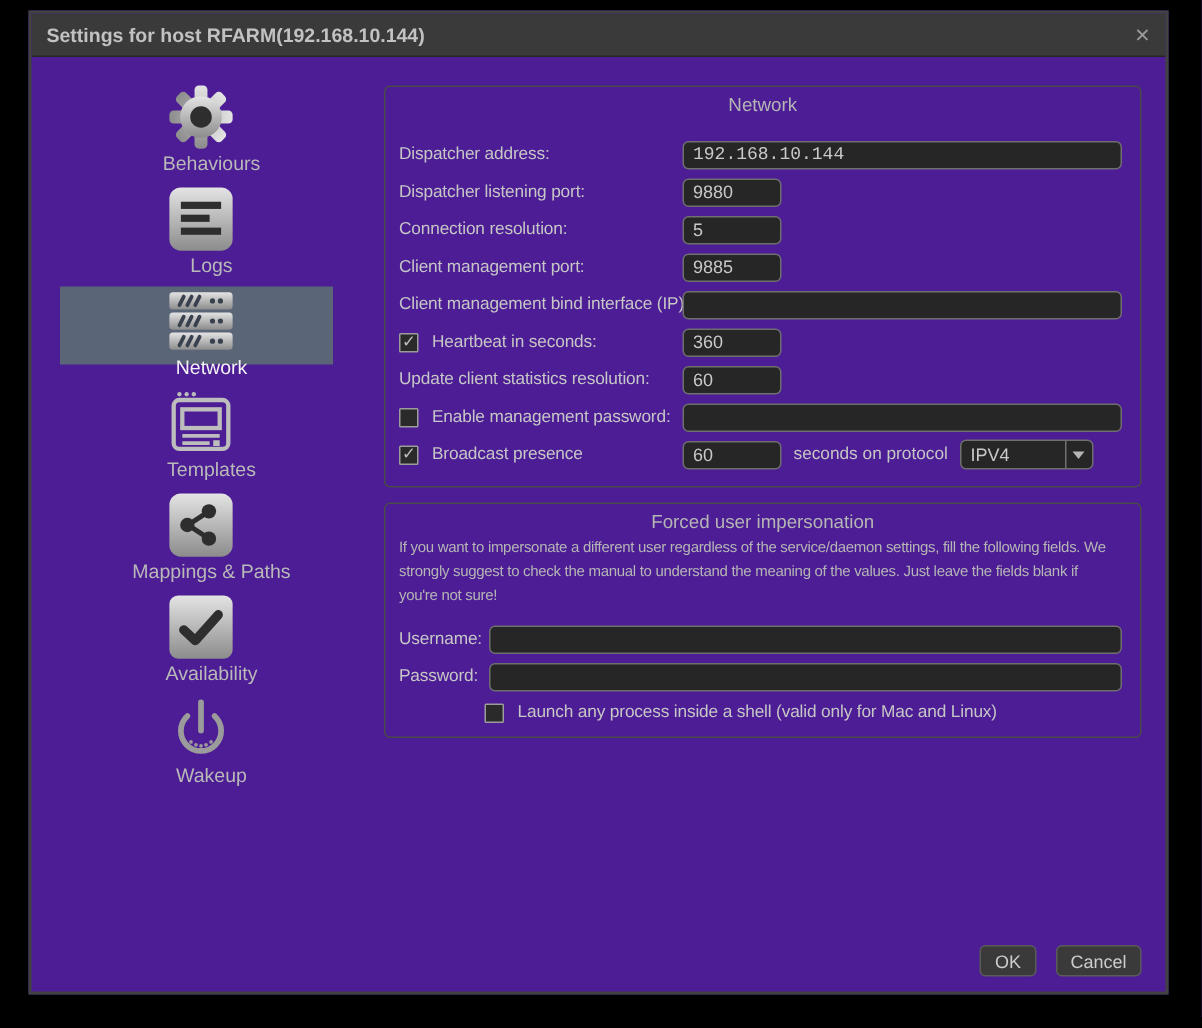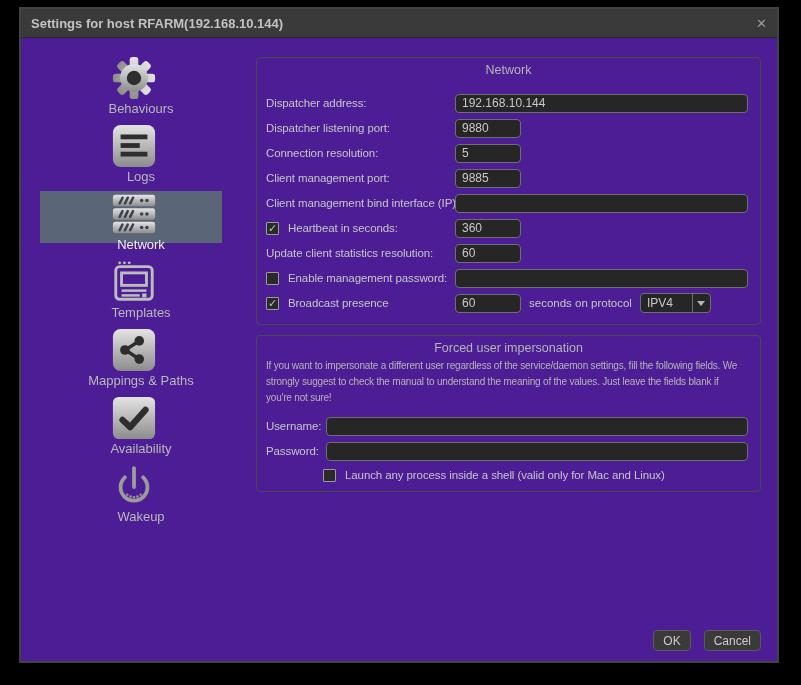--- a/index.html
+++ b/index.html
@@ -29,27 +29,27 @@
   .gtitle { position:absolute; top:5px; left:0; right:0; text-align:center;
             font-size:12.5px; color:#b5b5b5; }
   .frow { position:absolute; left:9px; right:12px; height:20px;
           display:flex; align-items:center; }
   .flabel { width:189px; flex:none; font-size:11.5px; letter-spacing:-0.1px;
             color:#c6c6c6; display:flex; align-items:center; white-space:nowrap; }
   .flabel.short { width:60px; }
   .inp { height:19px; background:#262626; border:1px solid #6f6f6f;
          border-radius:4px; color:#c9c9c9; font-size:12px; font-family:inherit;
          padding:0 6px; outline:none; }
-  .inp.wide { flex:1; }
+  .inp.wide { flex:1;font-family:Liberation Mono, monospace; }
   .inp.narrow { width:66px; flex:none; }
   .cbox { width:13px; height:13px; flex:none; border:1px solid #9c9c9c;
           background:#2a2a2a; border-radius:1px; margin-right:9px;
           font-size:11px; line-height:11px; text-align:center; color:#c0c0c0; }
   .suffix { margin:0 8px; font-size:11.5px; color:#c6c6c6; white-space:nowrap; }
-  .combo { width:71px; height:20px; flex:none; background:#262626;
+  .combo { width:89px; height:20px; flex:none; background:#262626;
            border:1px solid #6f6f6f; border-radius:4px; display:flex;
            align-items:center; overflow:hidden; }
   .combo-text { flex:1; padding-left:6px; font-size:12px; color:#c9c9c9; }
   .combo-sep { width:1px; align-self:stretch; background:#6f6f6f; }
   .combo-arrow { width:17px; display:flex; justify-content:center; align-items:center; }
   .tri { width:0; height:0; border-left:4px solid transparent;
          border-right:4px solid transparent; border-top:5px solid #b5b5b5; }
   .desc { position:absolute; left:9px; right:14px; top:22px; font-size:10px;
           letter-spacing:-0.2px; line-height:16px; color:#b5b5b5; }
   

